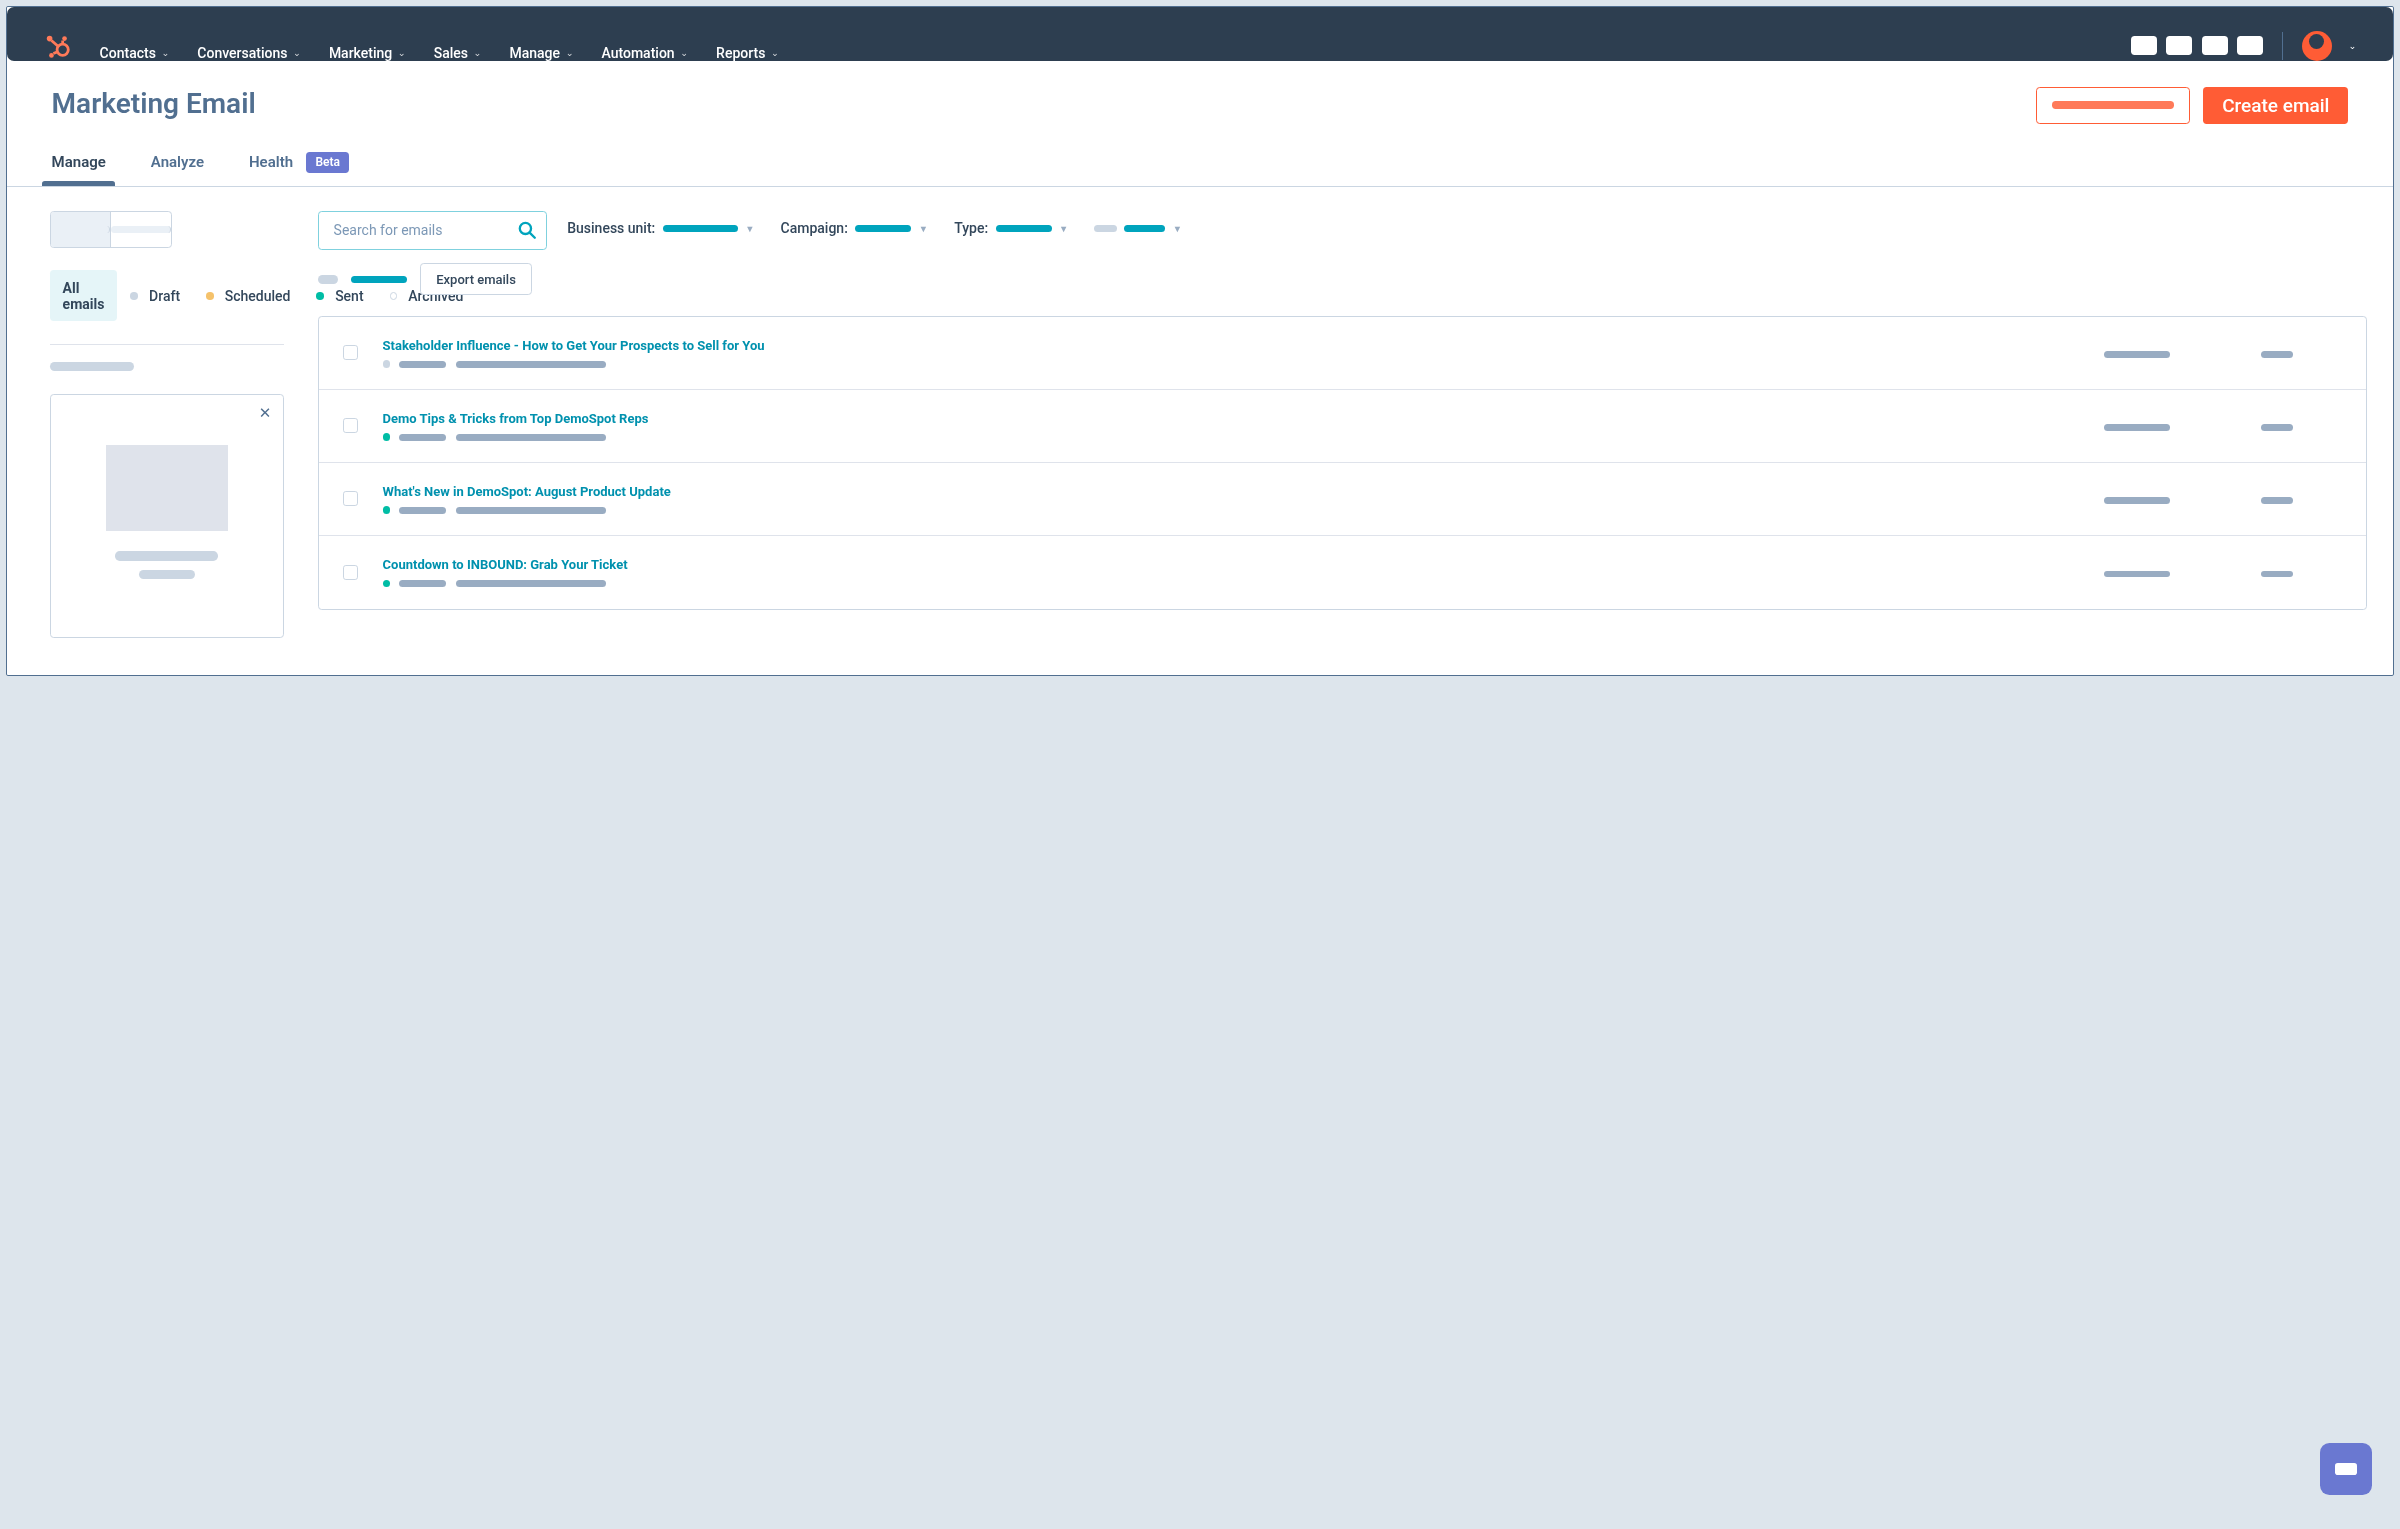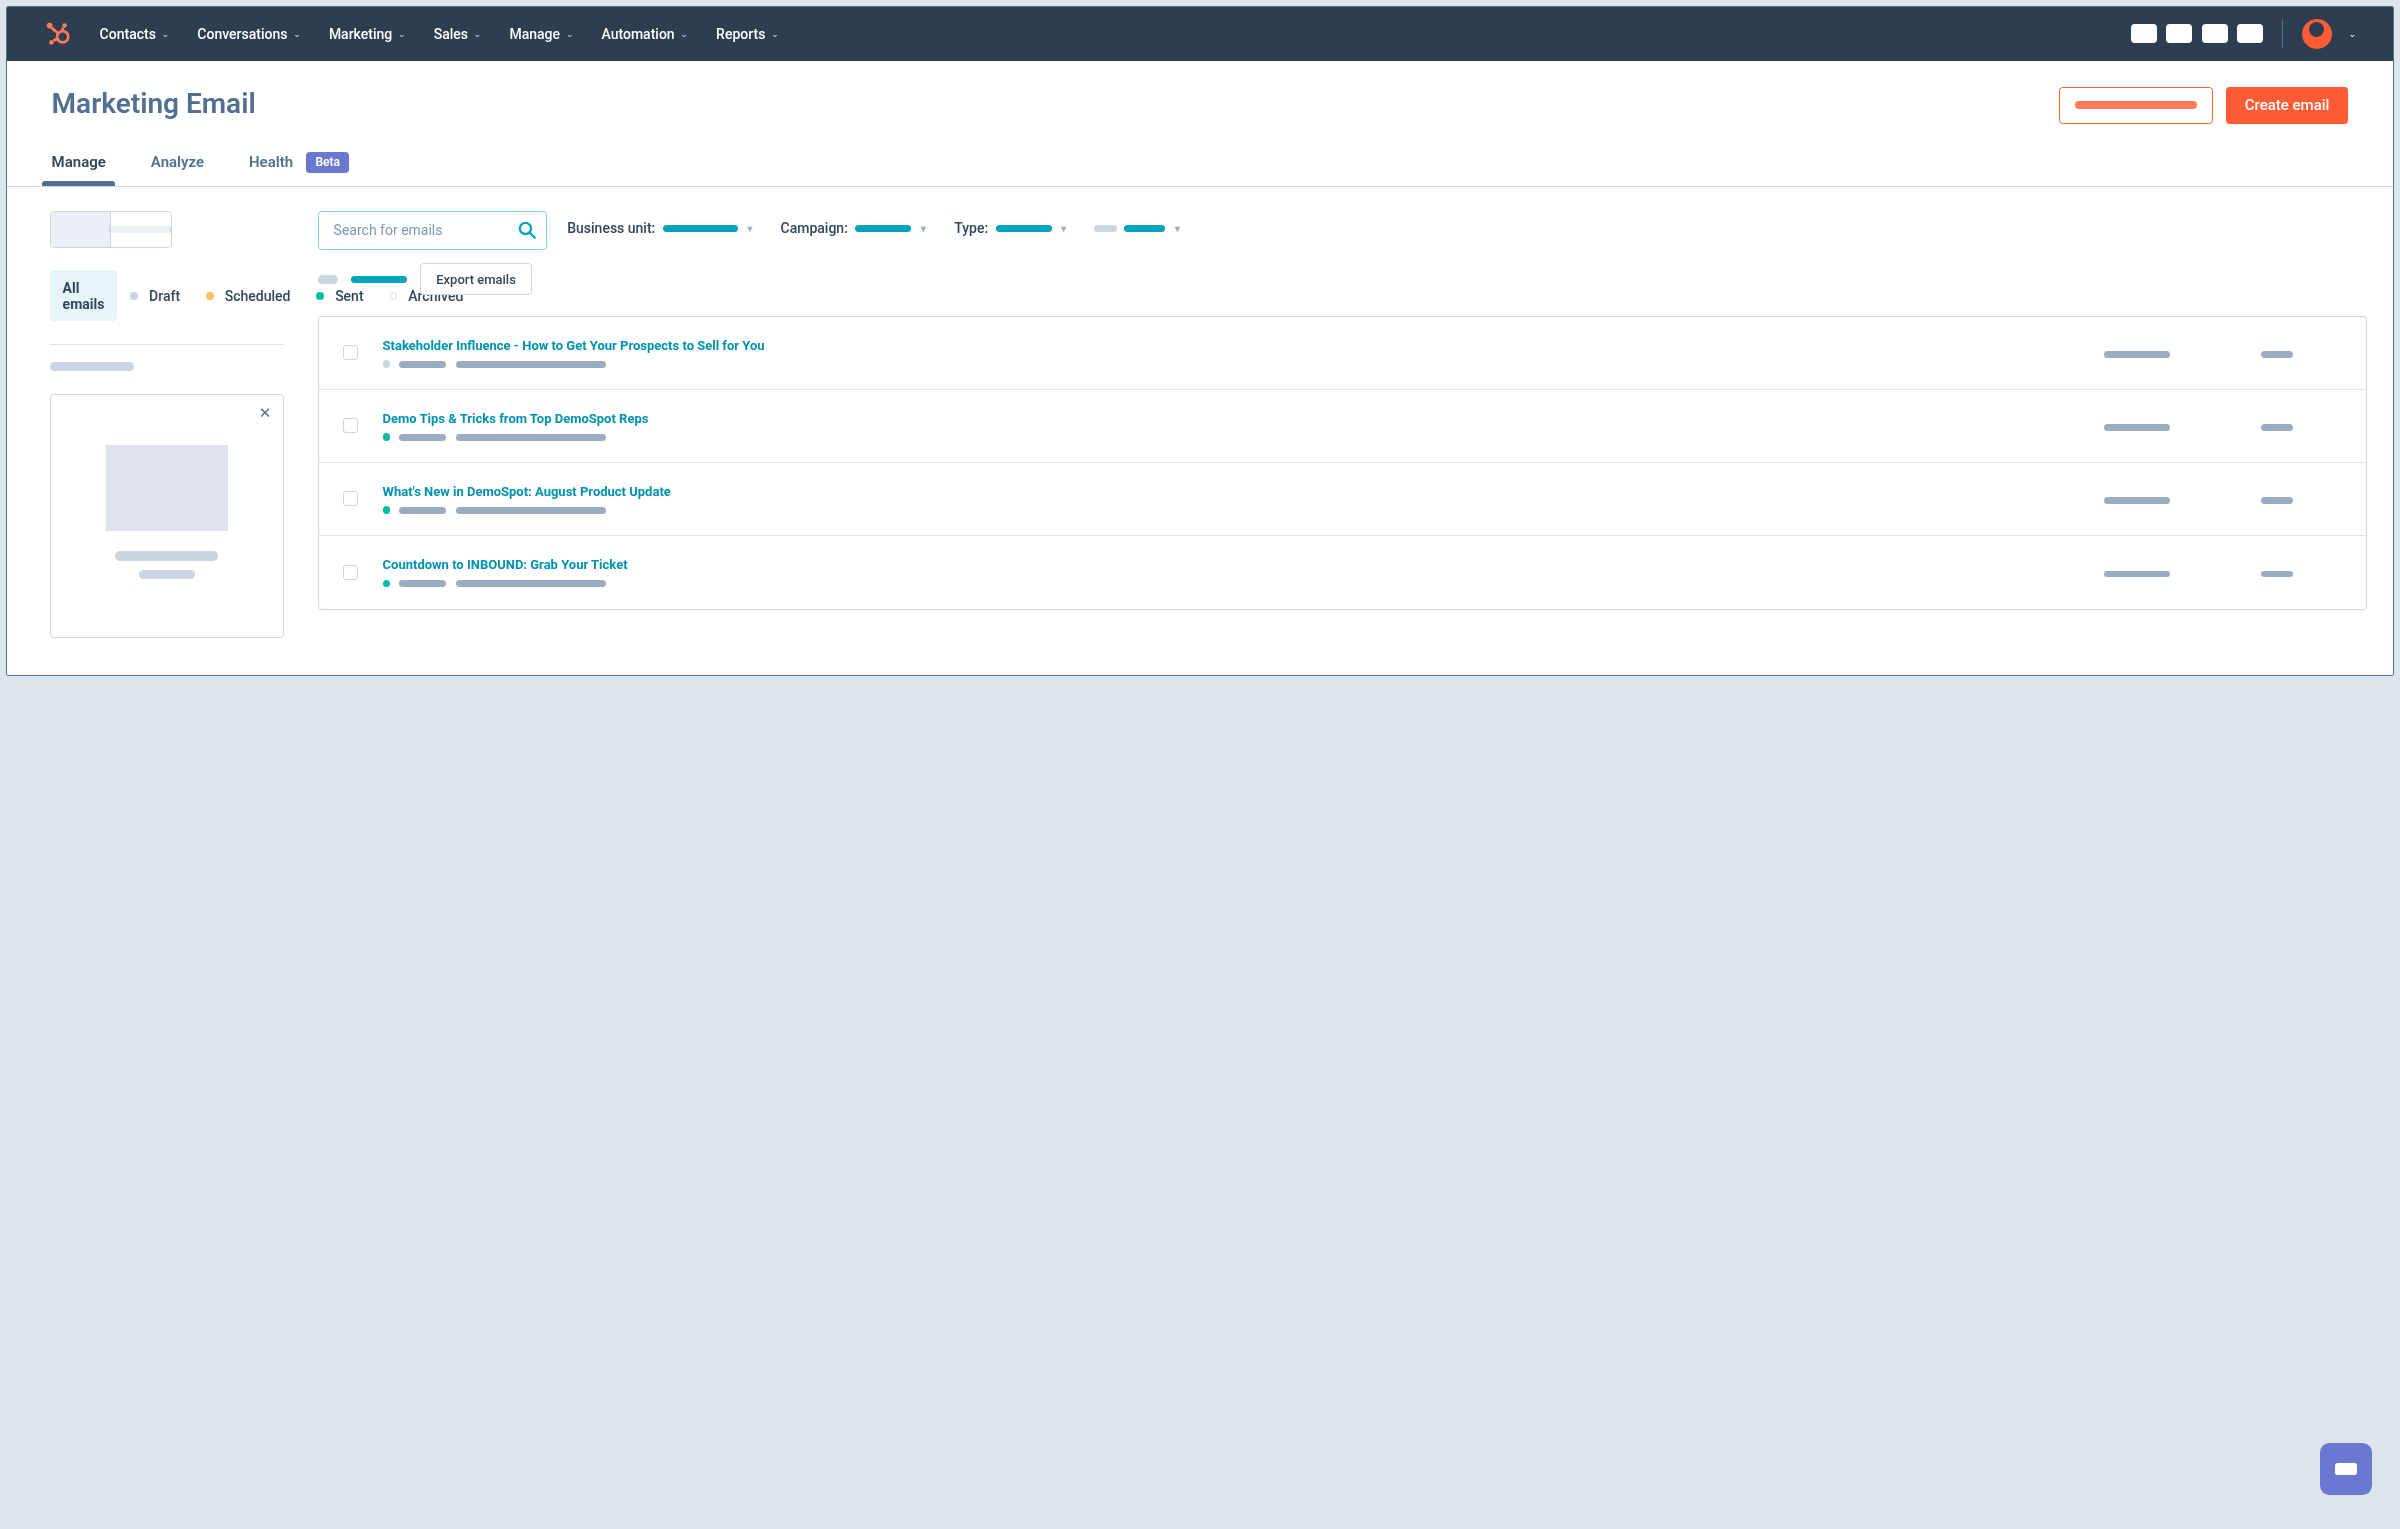--- a/index.html
+++ b/index.html
@@ -1,38 +1,38 @@
 <!DOCTYPE html>
 <html style="font-size:15px"><head>
 <meta charset="utf-8">
 <style>
 * { margin: 0; padding: 0; box-sizing: border-box; font-family: -apple-system, BlinkMacSystemFont, "Segoe UI", Roboto, Helvetica, Arial, sans-serif; }
 body { background: #dde5ec; padding: 5.6px; }
 .frame { background: #fff; border: 1.9px solid #516f90; border-radius: 1.9px; overflow: hidden; }
 
 
-.topnav { background: #2d3e50; display: flex; align-items: center; padding: 0 37px; height: 54px; }
+.topnav { background: #2d3e50; display: flex; align-items: flex-end; padding: 0 37px; height: 54px; border-radius: 7px; }
 .logo { width: 28px; height: 28px; margin-right: 28px; }
 .nav-items { display: flex; gap: 28px; flex: 1; }
 .nav-item { color: #fff; font-size: 14px; font-weight: 500; display: flex; align-items: center; gap: 5.6px; cursor: pointer; }
 .chev { font-size: 9.4px; opacity: .8; }
 .nav-right { display: flex; align-items: center; gap: 9.4px; }
 .pill-btn { width: 26px; height: 19px; background: #fff; border-radius: 3.7px; }
 .vdiv { width: 0.9px; height: 28px; background: #516f90; margin: 0 9.4px; }
 .avatar { width: 30px; height: 30px; border-radius: 50%; background: #ff5c35; margin-right: 7.5px; overflow: hidden; position: relative; }
 .avatar::after { content:""; position:absolute; left:7.5px; top:3.7px; width:15px; height:15px; background:#2d3e50; border-radius:50%; }
 .avchev { color: #fff; font-size: 9.4px; }
 
 
 .page-head { padding: 26px 45px 0; display:flex; justify-content:space-between; align-items:flex-start; }
 .page-title { color:#516f90; font-size:28px; font-weight:600; }
 .head-actions { display:flex; gap:13px; }
 .outline-btn { border:1.9px solid #ff5c35; background:#fff; height:37px; border-radius:3.7px; width:154px; display:flex;align-items:center;justify-content:center; }
 .outline-bar { width:122px; height:7.5px; background:#ff7a59; border-radius:3.7px; }
-.primary-btn { background:#ff5c35; color:#fff; font-size:15px; font-weight:500; height:37px; border:none; border-radius:3.7px; padding:1px 19px; cursor:pointer; }
+.primary-btn { background:#ff5c35; color:#fff; font-size:19px; font-weight:500; height:37px; border:none; border-radius:3.7px; padding:1px 19px; cursor:pointer; }
 
 
 .tabs { display:flex; gap:45px; padding: 28px 45px 0; border-bottom:0.9px solid #cbd6e2; align-items:center; }
 .tab { color:#516f90; font-size:15px; font-weight:600; padding-bottom:13px; cursor:pointer; position:relative; }
 .tab.active { color:#33475b; }
 .tab.active::after { content:""; position:absolute; left:-9.4px; right:-9.4px; bottom:-1.9px; height:5.6px; background:#516f90; border-radius:2.8px 2.8px 0 0; }
 .beta { background:#6a78d1; color:#fff; font-size:12px; font-weight:600; padding:3.7px 9.4px; border-radius:3.7px; margin-left:-32px; margin-bottom:13px; }
 
 
 .body { display:flex; padding: 24px 26px 37px 43px; gap: 34px; }

